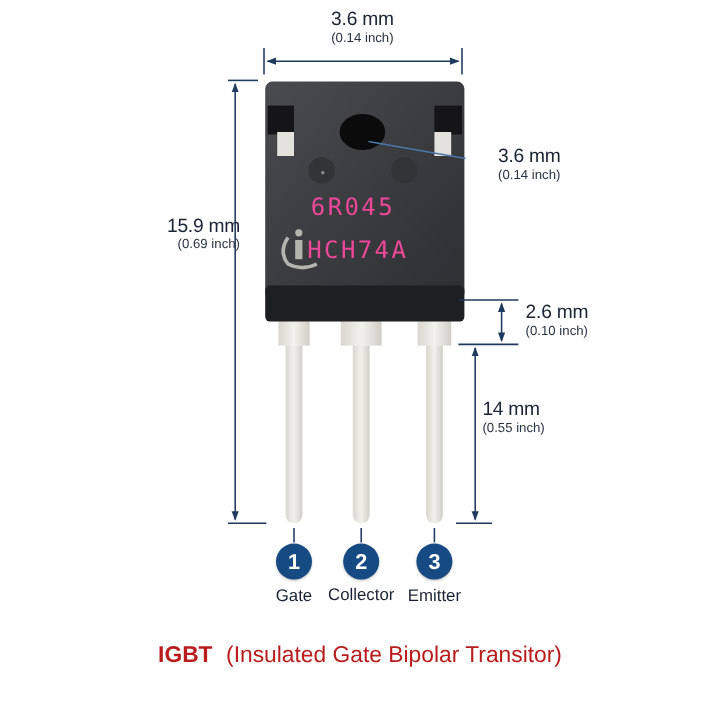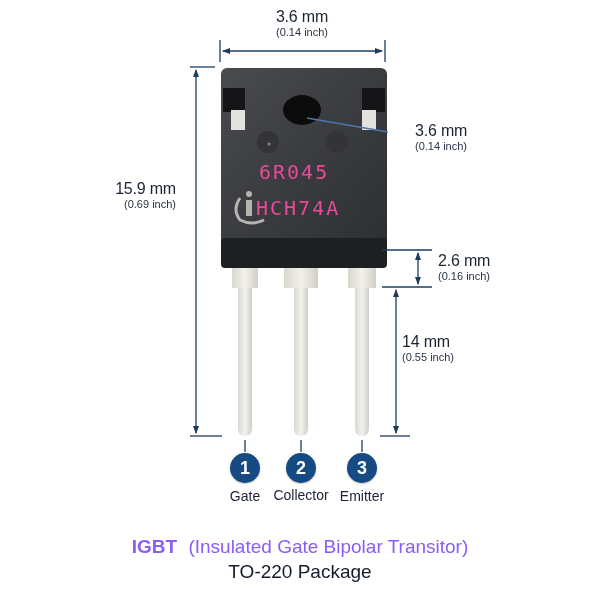--- a/index.html
+++ b/index.html
@@ -9,21 +9,21 @@
     svg.canvas { position: absolute; left: 0; top: 0; width: 600px; height: 600px; }
     .dim-main { font-size: 16px; color: #1a2433; white-space: nowrap; letter-spacing: -0.2px; }
     .dim-sub { font-size: 11px; color: #2a3344; white-space: nowrap; }
     .pin-badge {
       width: 30px; height: 30px; border-radius: 50%;
       background: #154a82; color: #fff; font-weight: bold;
       font-size: 18px; display: flex; align-items: center; justify-content: center;
       box-shadow: 0 1px 2px rgba(0,0,0,0.25);
     }
     .pin-label { font-size: 14px; color: #1a2233; white-space: nowrap; text-align: center; }
-    .title1 { font-size: 19px; color: #8b5cf6; white-space: nowrap; text-align: center; }
+    .title1 { font-size: 19px; color: #b91c1c; white-space: nowrap; text-align: center; }
     .title1 b { font-weight: bold; }
     .title2 { font-size: 19px; color: #141c2b; white-space: nowrap; text-align: center; }
     .marking { font-family: "DejaVu Sans Mono", monospace; color: #ec4899; letter-spacing: 2px; }
   </style>
 </head>
 <body>
 
 <svg class="canvas" viewBox="0 0 600 600">
   <defs>
     <linearGradient id="bodyGrad" x1="0" y1="0" x2="1" y2="1">
@@ -108,33 +108,33 @@
 </svg>
 
 <div class="abs marking" style="left:259px; top:160px; font-size:20px;">6R045</div>
 <div class="abs marking" style="left:256px; top:196px; font-size:20px;">HCH74A</div>
 
 <div class="abs" style="left:252px; top:8px; width:100px; text-align:center;">
   <div class="dim-main">3.6 mm</div>
   <div class="dim-sub">(0.14 inch)</div>
 </div>
 
-<div class="abs" style="left:92px; top:180px; width:84px; text-align:right;">
+<div class="abs" style="left:116px; top:180px; width:84px; text-align:right;">
   <div class="dim-main">15.9 mm</div>
   <div class="dim-sub">(0.69 inch)</div>
 </div>
 
 <div class="abs" style="left:415px; top:122px;">
   <div class="dim-main">3.6 mm</div>
   <div class="dim-sub">(0.14 inch)</div>
 </div>
 
 <div class="abs" style="left:438px; top:252px;">
   <div class="dim-main">2.6 mm</div>
-  <div class="dim-sub">(0.16 inch)</div>
+  <div class="dim-sub">(0.10 inch)</div>
 </div>
 
 <div class="abs" style="left:402px; top:333px;">
   <div class="dim-main">14 mm</div>
   <div class="dim-sub">(0.55 inch)</div>
 </div>
 
 <div class="abs" style="left:205px; top:453px; width:80px; display:flex; flex-direction:column; align-items:center;">
   <div class="pin-badge">1</div>
   <div class="pin-label" style="margin-top:5px;">Gate</div>
@@ -146,14 +146,13 @@
 <div class="abs" style="left:322px; top:453px; width:80px; display:flex; flex-direction:column; align-items:center;">
   <div class="pin-badge">3</div>
   <div class="pin-label" style="margin-top:5px;">Emitter</div>
 </div>
 
 <div class="abs" style="left:0; top:536px; width:600px;">
   <div class="title1">
     <b>IGBT</b>
     <span style="margin-left:6px;">(Insulated Gate Bipolar Transitor)</span>
   </div>
-  <div class="title2" style="margin-top:3px;">TO-220 Package</div>
 </div>
 
 </body></html>

